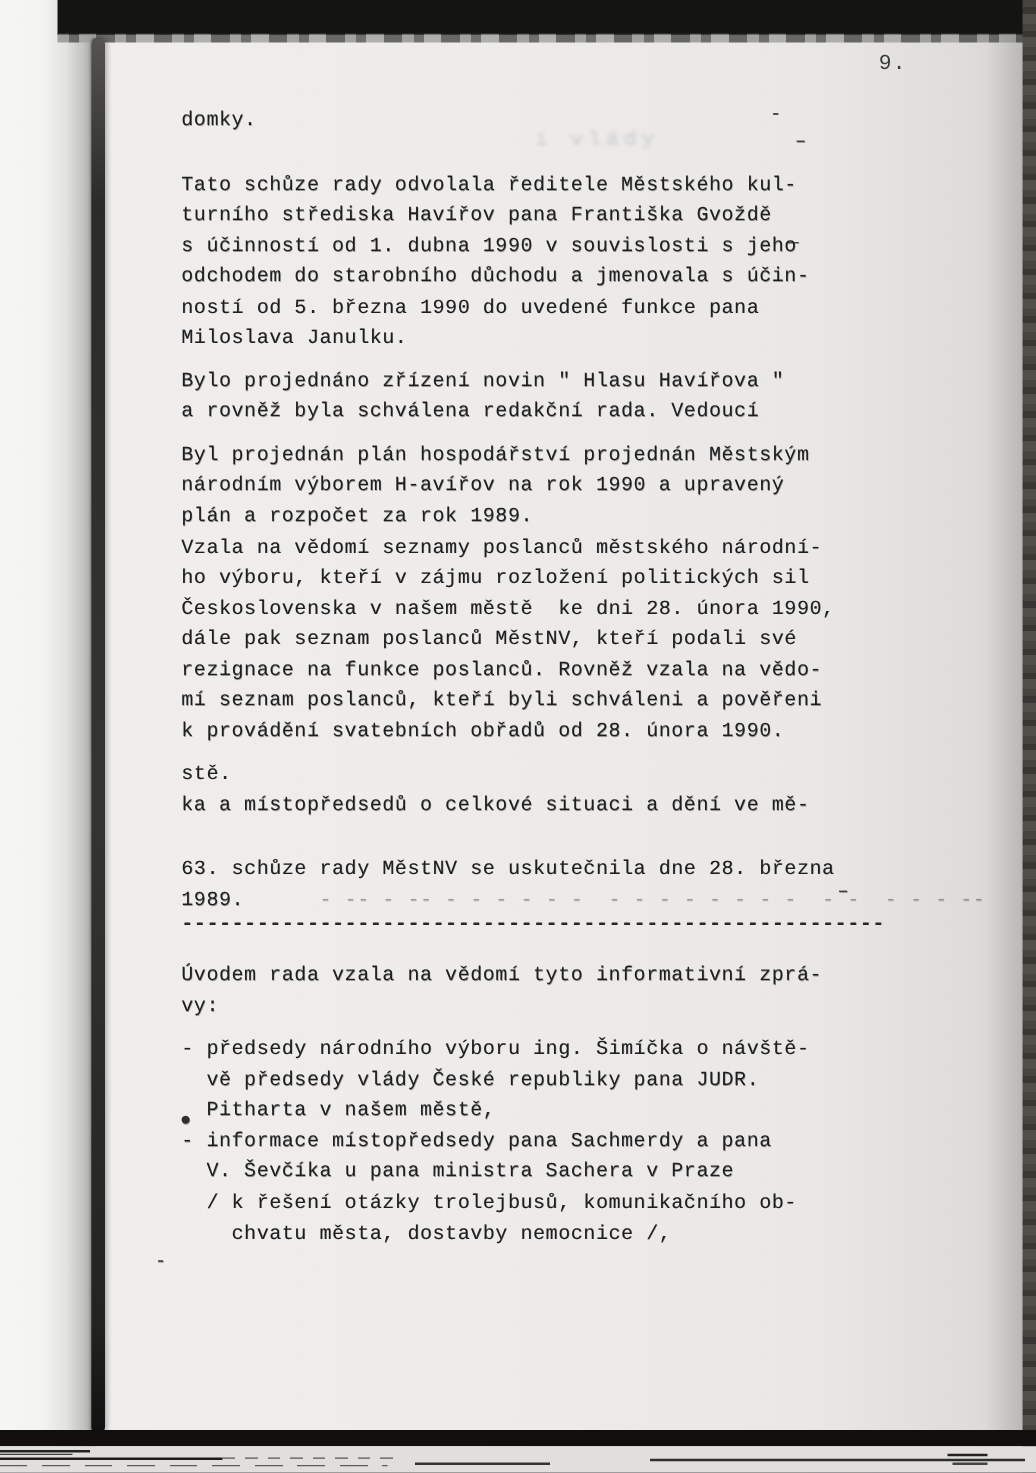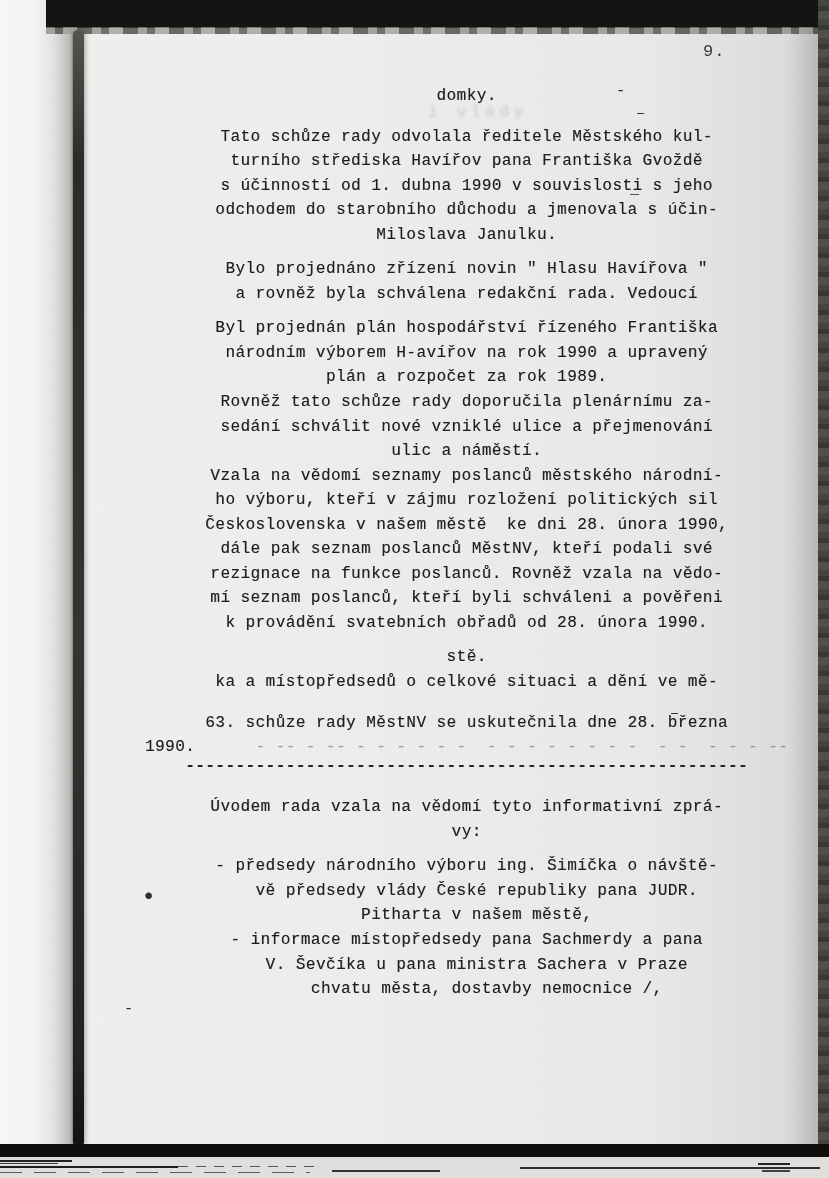--- a/index.html
+++ b/index.html
@@ -59,23 +59,23 @@
   }
   .ink-bleed-ghost {
     position:absolute; left:428px; top:103px; font-size:17px; color:#7d7d8a;
     opacity:.30; filter:blur(1.5px); letter-spacing:4px; transform:rotate(-.4deg) scaleY(.92);
   }
   #content {
     position:absolute; left:145px; top:84px; color:#1e1e1e; font-size:16px;
     line-height:24.55px; letter-spacing:.45px;
     text-shadow:.4px .4px .3px rgba(25,25,25,.4);
   }
-  .line { white-space:pre; height:24.55px;text-align:center; }
+  .line { white-space:pre; height:24.55px; }
   .gap-para     { margin-top:10px; }
-  .gap-para-lg  { margin-top:16px; }
+  .gap-para-lg  { margin-top:27px; }
   .gap-para-xl  { margin-top:17px; }
   .gap-tight    { margin-top:-6px; }
   .trail { opacity:.38; }
   .separator .line { font-weight:700; color:#262624; }
   .artifact { position:absolute; color:#2e2e2c; font-size:15px; line-height:15px;
               text-shadow:.4px .4px .3px rgba(25,25,25,.4); }
   
   .paper-grain {
     position:absolute; inset:0; pointer-events:none; opacity:.5;
     background-image:radial-gradient(rgba(120,120,118,.07) 1px, transparent 1px),
@@ -99,66 +99,63 @@
 
   <div id="content">
       <div class="block gap-none">
         <div class="line">domky.</div>
       </div>
       <div class="block gap-para-lg">
         <div class="line">Tato schůze rady odvolala ředitele Městského kul-</div>
         <div class="line">turního střediska Havířov pana Františka Gvoždě</div>
         <div class="line">s účinností od 1. dubna 1990 v souvislosti s jeho</div>
         <div class="line">odchodem do starobního důchodu a jmenovala s účin-</div>
+        <div class="line">ností od 5. března 1990 do uvedené funkce pana</div>
         <div class="line">Miloslava Janulku.</div>
       </div>
       <div class="block gap-para">
         <div class="line">Bylo projednáno zřízení novin " Hlasu Havířova "</div>
         <div class="line">a rovněž byla schválena redakční rada. Vedoucí</div>
       </div>
       <div class="block gap-para">
-        <div class="line">Byl projednán plán hospodářství řízeného Františka</div>
+        <div class="line">Byl projednán plán hospodářství projednán Městským</div>
         <div class="line">národním výborem H-avířov na rok 1990 a upravený</div>
         <div class="line">plán a rozpočet za rok 1989.</div>
-      </div>
-      <div class="block gap-none">
-        <div class="line">Rovněž tato schůze rady doporučila plenárnímu za-</div>
-        <div class="line">sedání schválit nové vzniklé ulice a přejmenování</div>
-        <div class="line">ulic a náměstí.</div>
       </div>
       <div class="block gap-none">
         <div class="line">Vzala na vědomí seznamy poslanců městského národní-</div>
         <div class="line">ho výboru, kteří v zájmu rozložení politických sil</div>
         <div class="line">Československa v našem městě  ke dni 28. února 1990,</div>
         <div class="line">dále pak seznam poslanců MěstNV, kteří podali své</div>
         <div class="line">rezignace na funkce poslanců. Rovněž vzala na vědo-</div>
         <div class="line">mí seznam poslanců, kteří byli schváleni a pověřeni</div>
         <div class="line">k provádění svatebních obřadů od 28. února 1990.</div>
       </div>
       <div class="block gap-para">
         <div class="line">stě.</div>
         <div class="line">ka a místopředsedů o celkové situaci a dění ve mě-</div>
       </div>
       <div class="block gap-para-lg">
         <div class="line">63. schůze rady MěstNV se uskutečnila dne 28. března</div>
-        <div class="line"><span>1990.</span><span class="trail">      - -- - -- - - - - - -  - - - - - - - -  - -  - - - --</span></div>
+        <div class="line"><span>1989.</span><span class="trail">      - -- - -- - - - - - -  - - - - - - - -  - -  - - - --</span></div>
       </div>
       <div class="block gap-tight separator">
         <div class="line">--------------------------------------------------------</div>
       </div>
       <div class="block gap-para-xl">
         <div class="line">Úvodem rada vzala na vědomí tyto informativní zprá-</div>
         <div class="line">vy:</div>
       </div>
       <div class="block gap-para">
         <div class="line">- předsedy národního výboru ing. Šimíčka o návště-</div>
         <div class="line">  vě předsedy vlády České republiky pana JUDR.</div>
         <div class="line">  Pitharta v našem městě,</div>
         <div class="line">- informace místopředsedy pana Sachmerdy a pana</div>
         <div class="line">  V. Ševčíka u pana ministra Sachera v Praze</div>
+        <div class="line">  / k řešení otázky trolejbusů, komunikačního ob-</div>
         <div class="line">    chvatu města, dostavby nemocnice /,</div>
       </div>
     </div>
 
   <div class="scan-border-bottom"></div>
   <div class="bottom-strip"></div>
   <div class="scan-line sl1"></div>
   <div class="scan-line sl2"></div>
   <div class="scan-line sl3"></div>
   <div class="scan-line sl4"></div>

